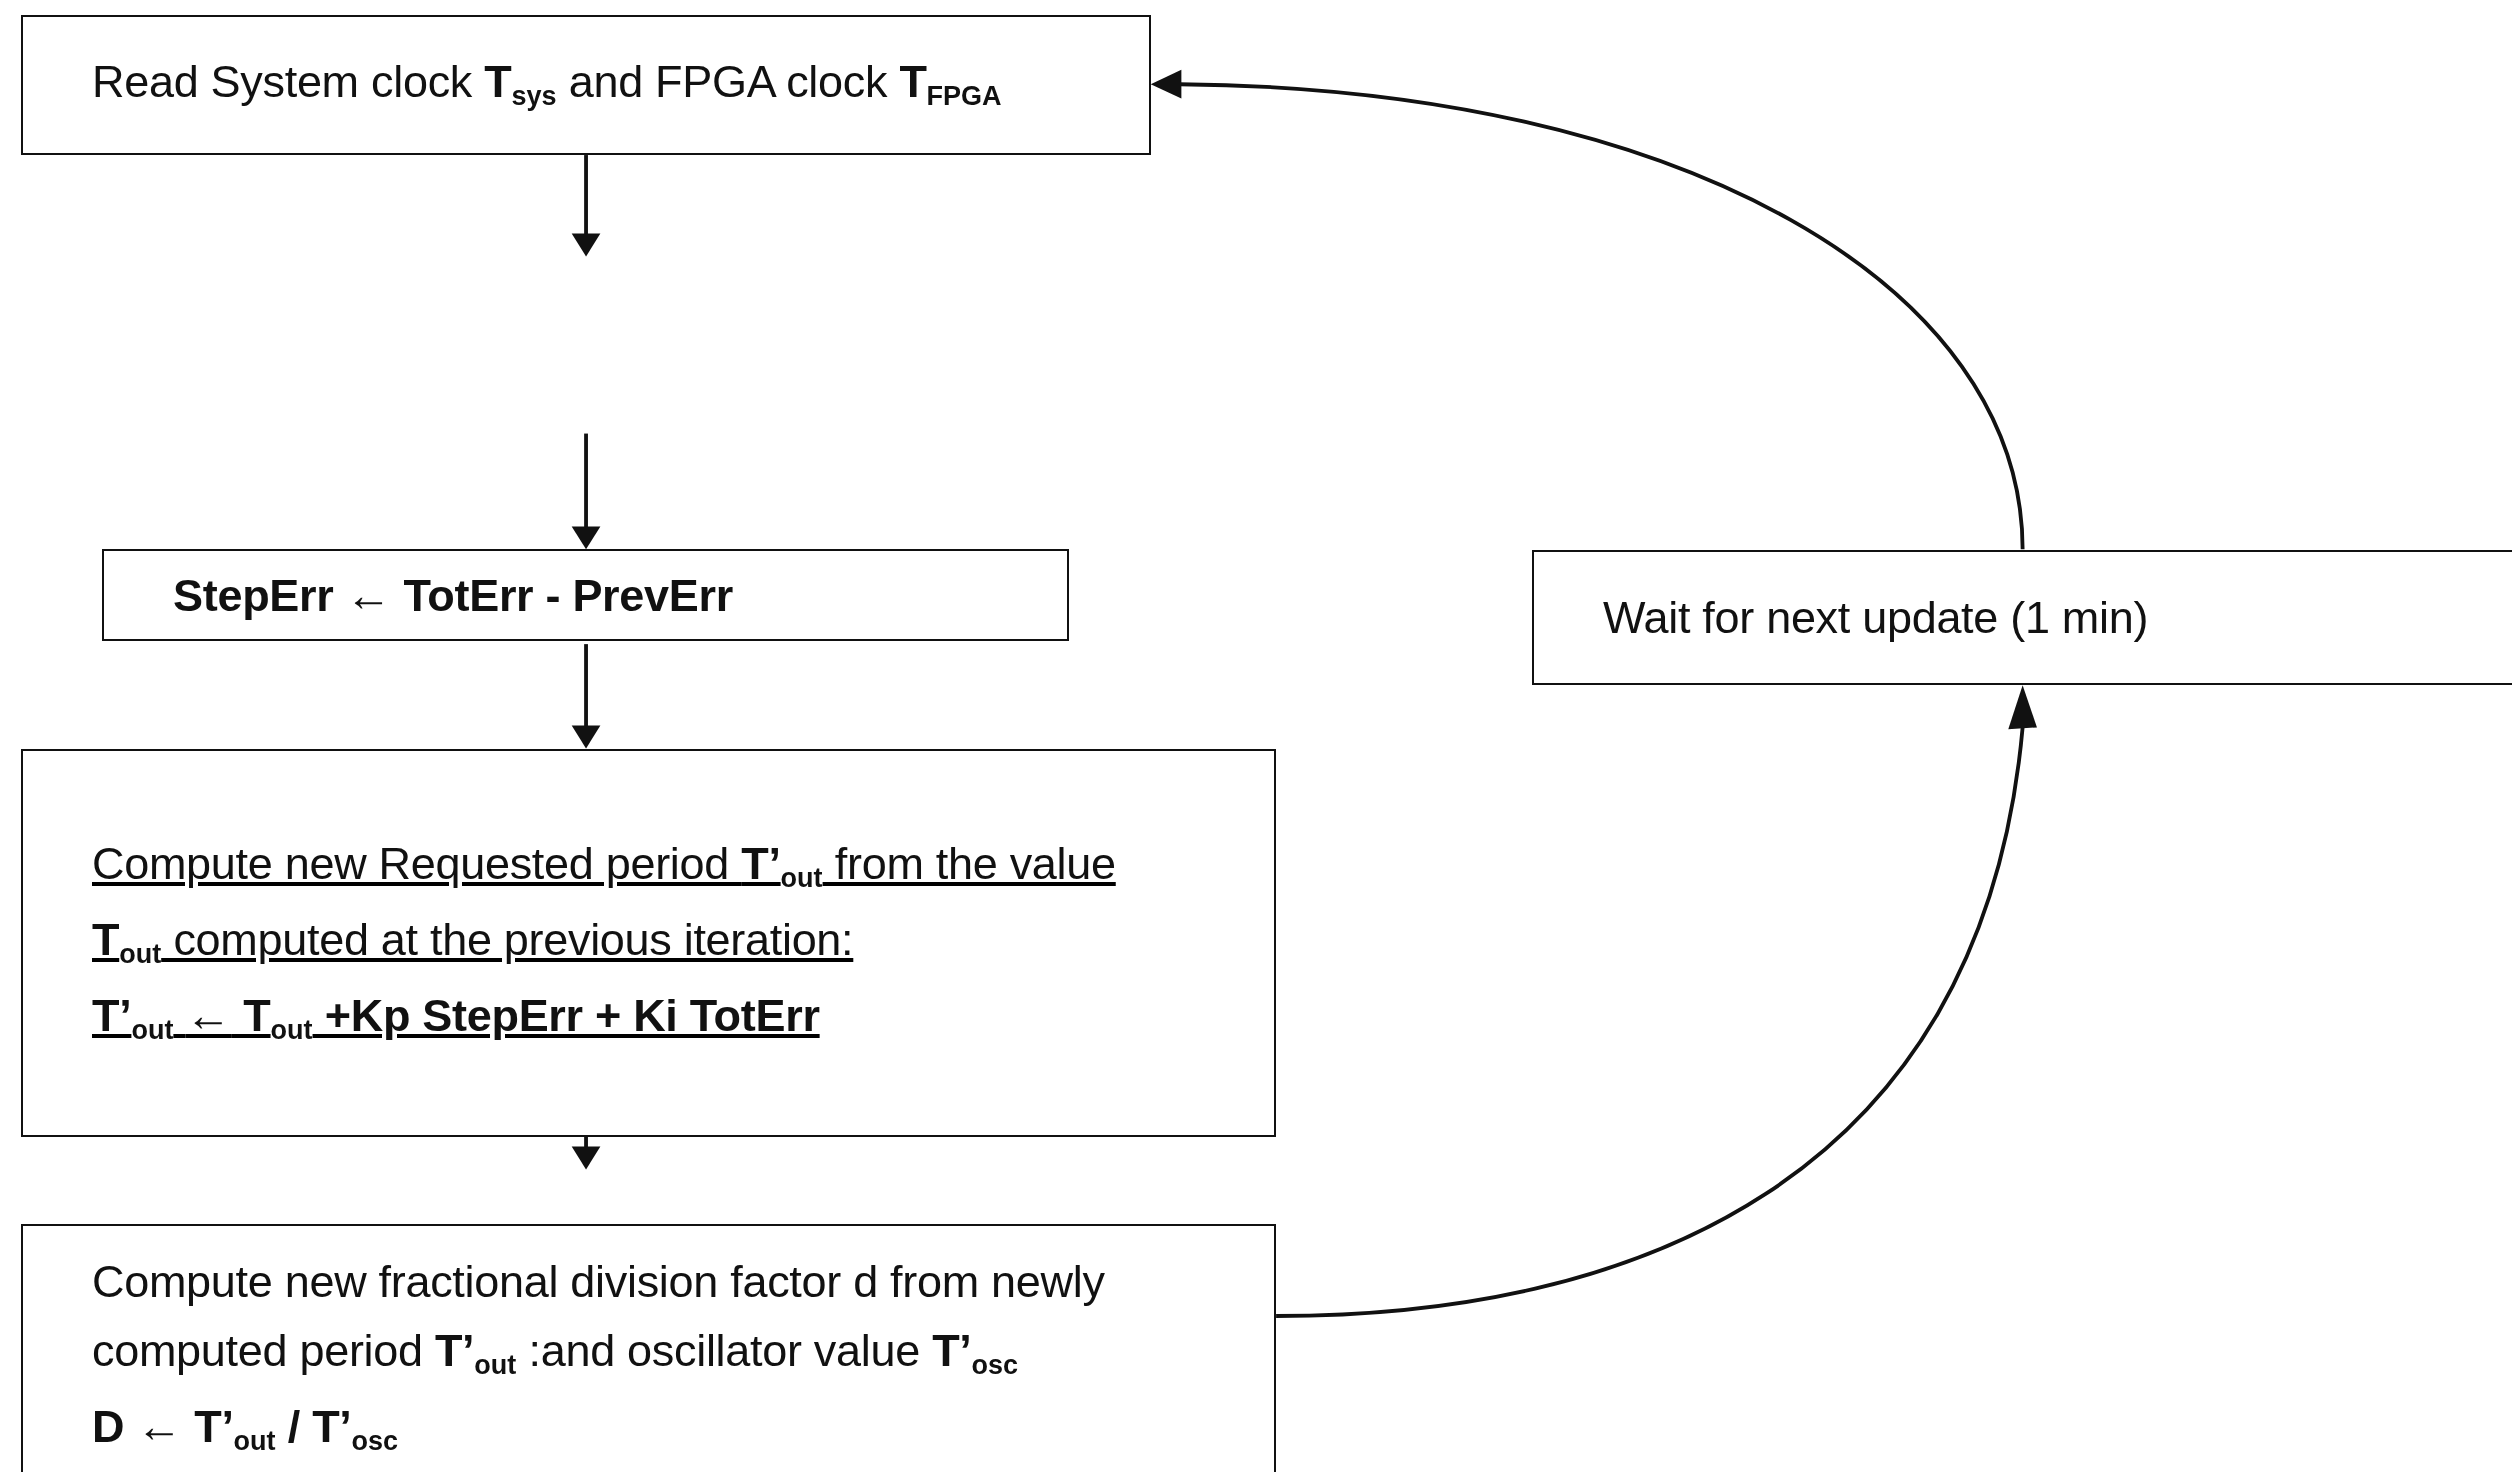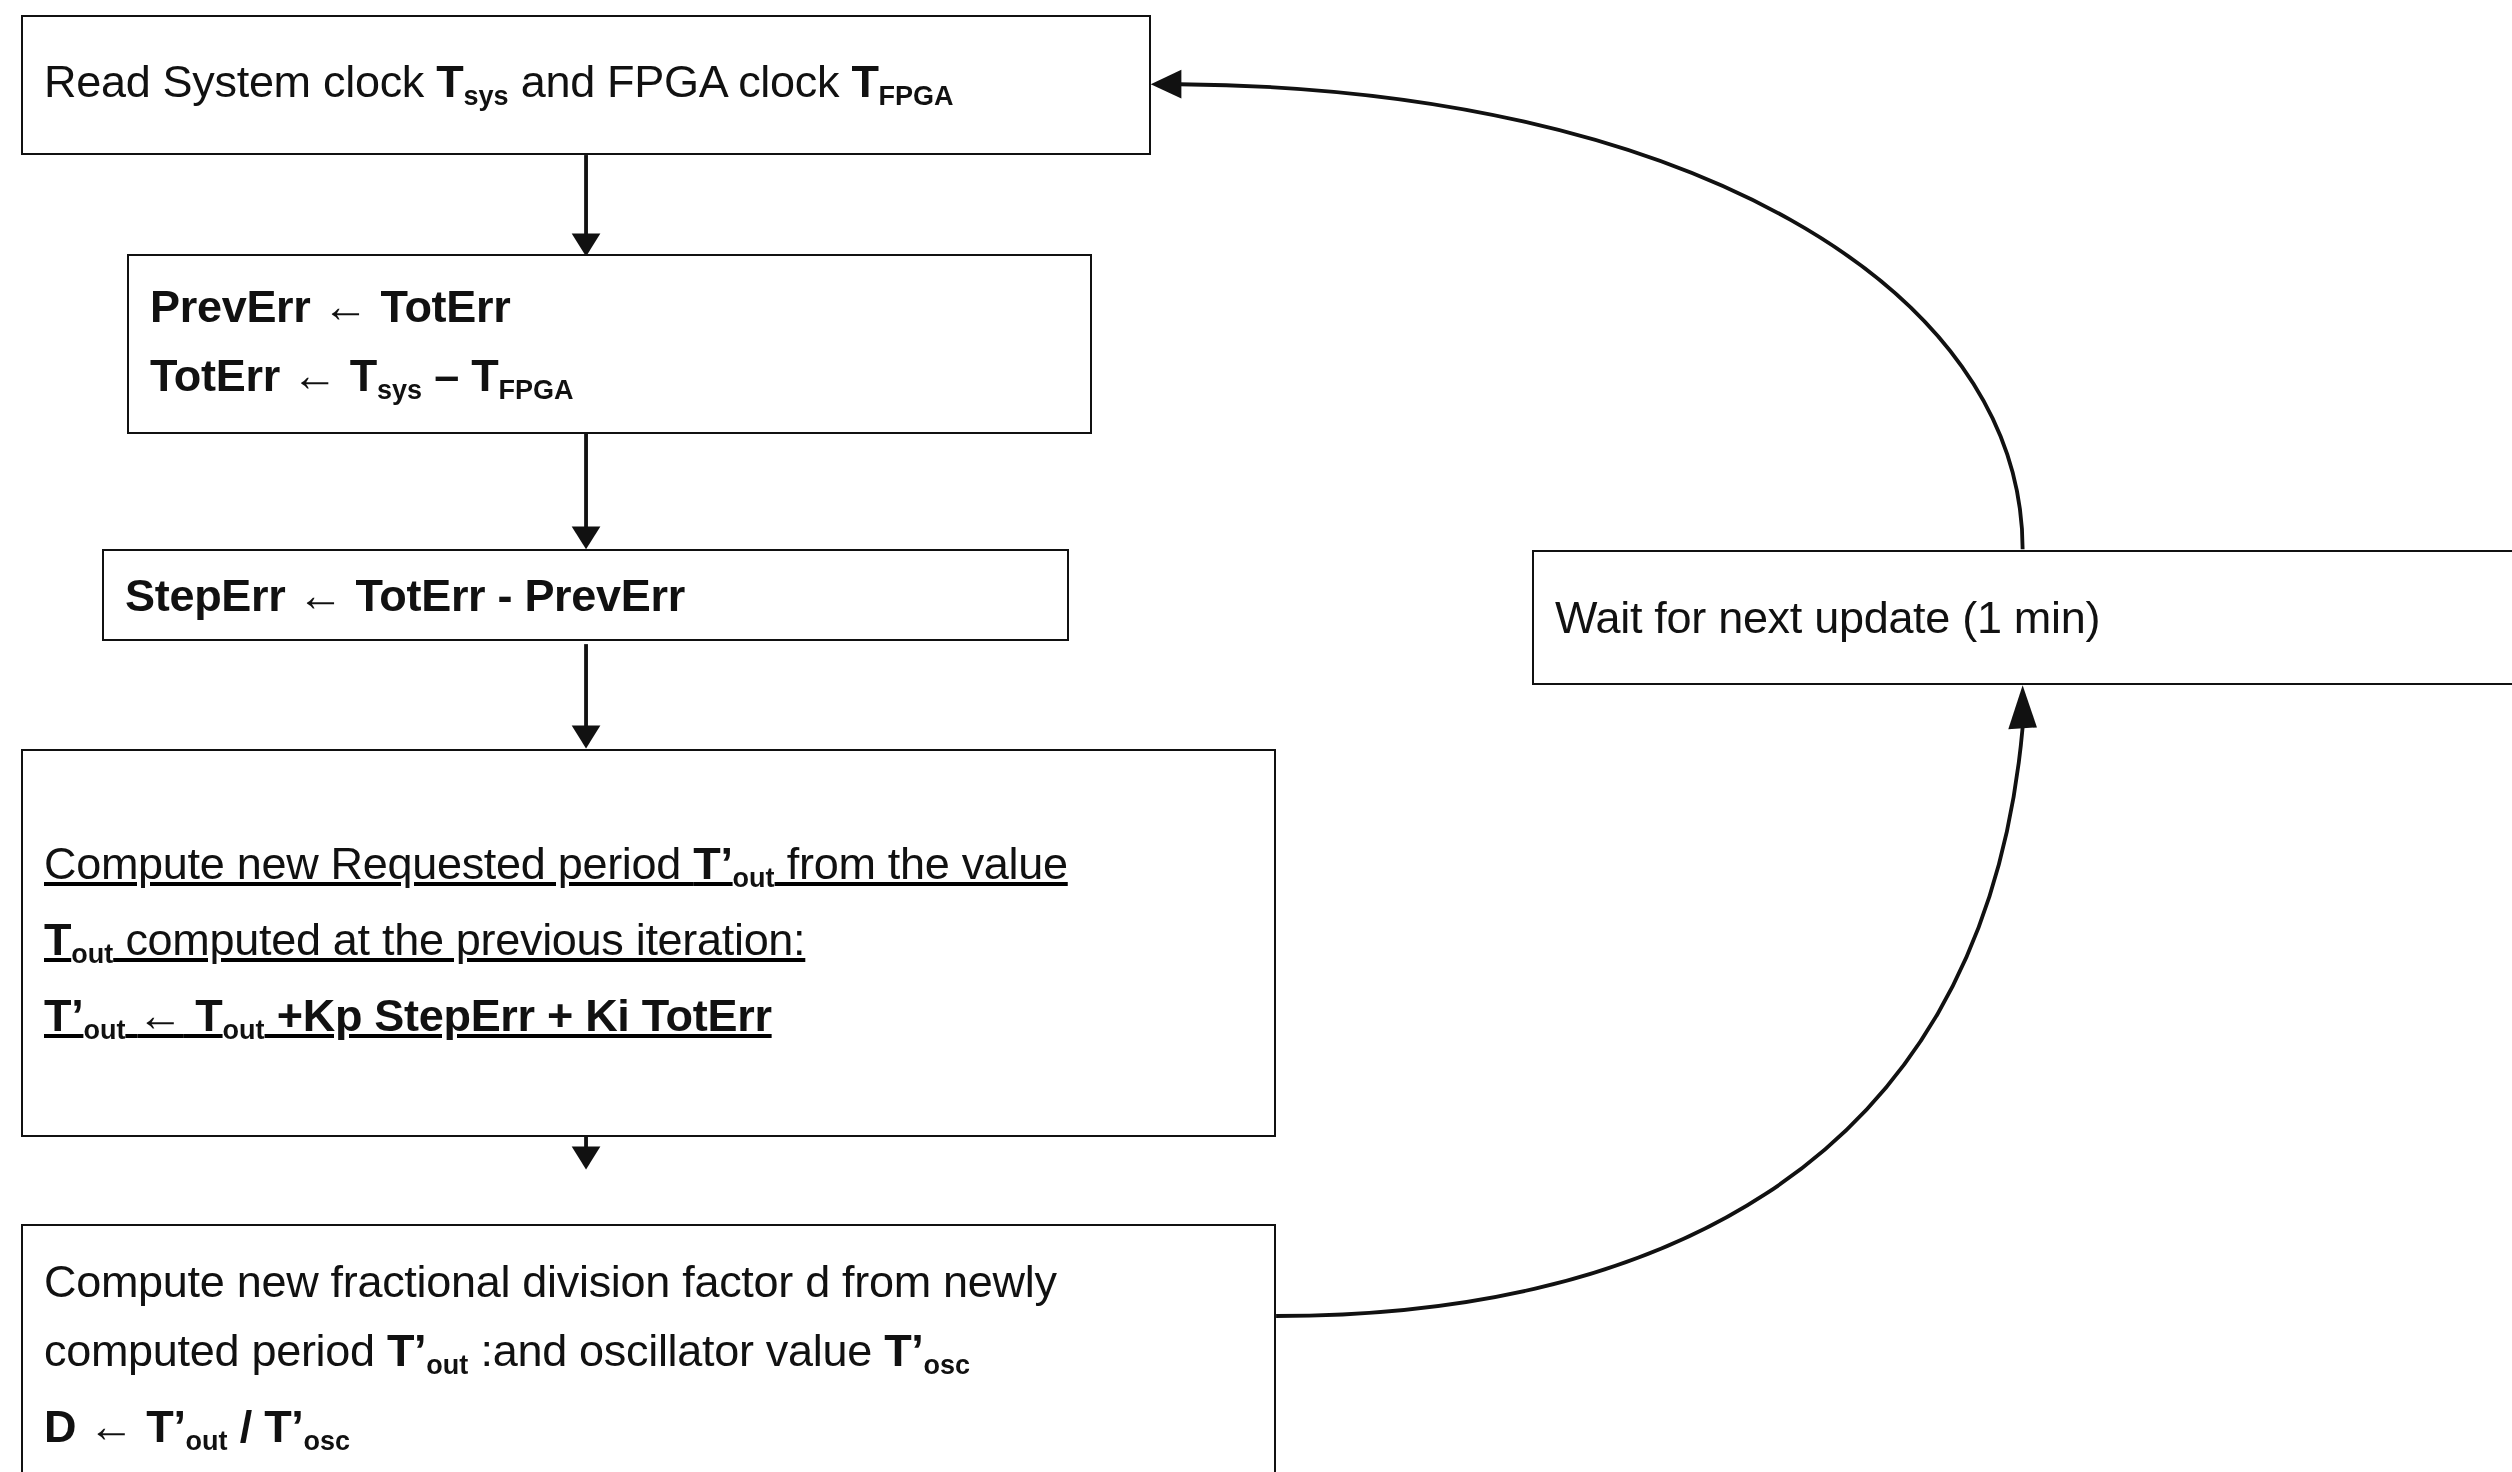--- a/index.html
+++ b/index.html
@@ -30,20 +30,21 @@
     box-sizing: border-box;
     border: 2.9px solid #111111;
     background: #ffffff;
     display: flex;
     flex-direction: column;
     justify-content: center;
   }
   .node .lines {
     padding-left: 21px;
     padding-right: 13.4px;
+    margin-left: 48px;
   }
   .line {
     font-size: 45px;
     line-height: 69px;
     color: #111111;
     white-space: nowrap;
     letter-spacing: -0.3px;
   }
   .line.bold {
     font-weight: bold;
@@ -110,30 +111,20 @@
   </svg>
 
   <div class="node single" style="left:21px; top:15.3px; width:1130px; height:140px;">
     <div class="lines">
       <div class="line">
         <span>Read System clock </span><b class="v"><span>T</span><sub>sys</sub></b><span> and FPGA clock </span><b class="v"><span>T</span><sub>FPGA</sub></b>
       </div>
     </div>
   </div>
 
-  <div class="node" style="left:127px; top:254px; width:965px; height:180px;">
-    <div class="lines">
-      <div class="line bold">
-        <span>PrevErr </span><span class="arrowglyph">←</span><span> TotErr</span>
-      </div>
-      <div class="line bold">
-        <span>TotErr </span><span class="arrowglyph">←</span><span><span> T</span><sub>sys</sub></span><span><span> – T</span><sub>FPGA</sub></span>
-      </div>
-    </div>
-  </div>
 
   <div class="node single" style="left:102px; top:549px; width:967px; height:92px;">
     <div class="lines">
       <div class="line bold">
         <span>StepErr </span><span class="arrowglyph">←</span><span> TotErr - PrevErr</span>
       </div>
     </div>
   </div>
 
   <div class="node" style="left:21px; top:749px; width:1255px; height:388px;text-decoration:underline;">

